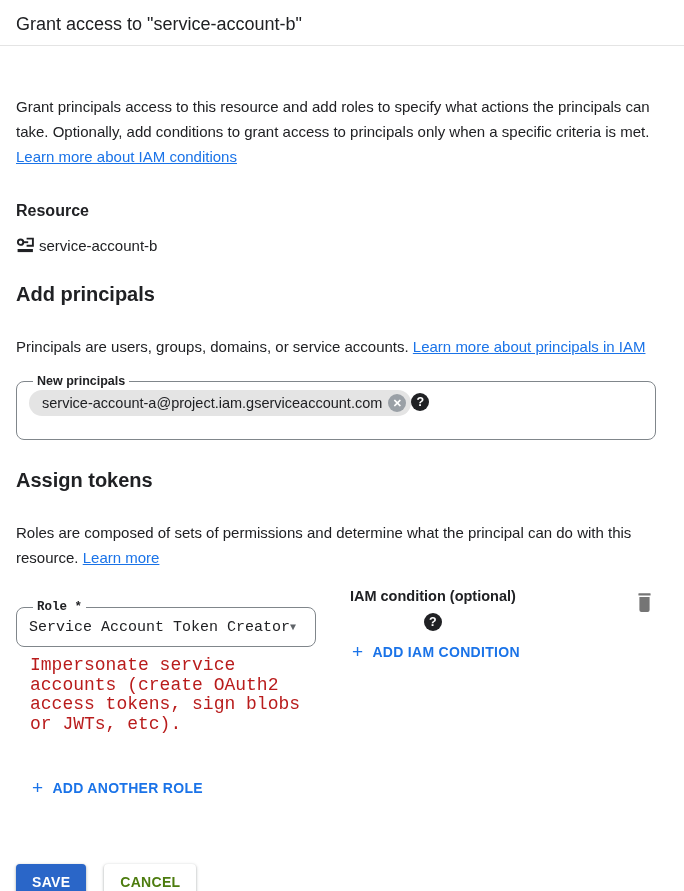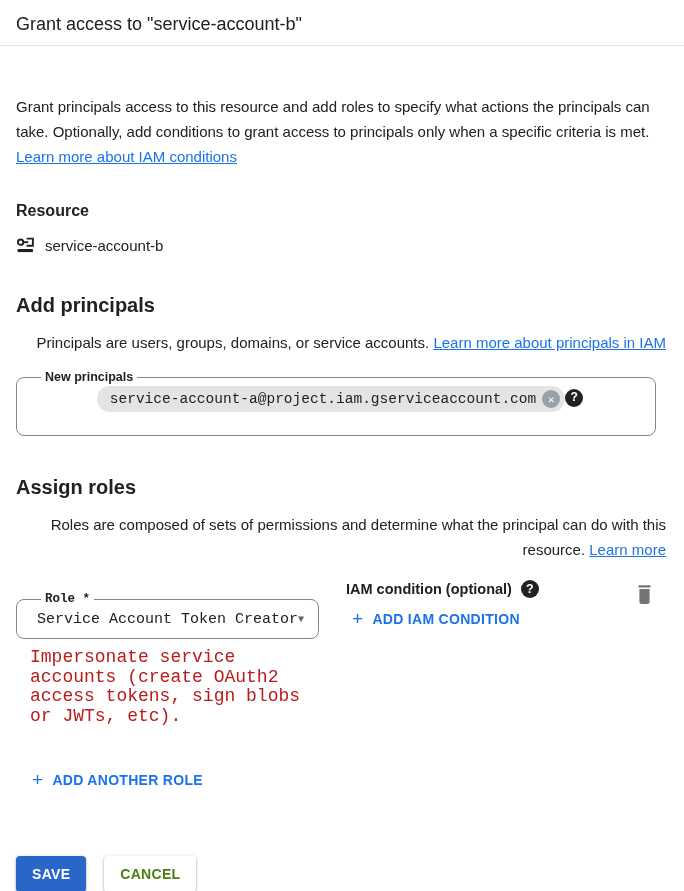--- a/index.html
+++ b/index.html
@@ -38,54 +38,53 @@
   .section-heading-sm {
     margin-top: 32px;
     font-size: 16px;
     font-weight: 700;
     line-height: 20px;
   }
   .resource-row {
     margin-top: 16px;
     display: flex;
     align-items: flex-end;
-    gap: 9px;
+    gap: 3px;
   }
   .resource-name { font-size: 15px; }
 
   .section-heading-lg {
-    margin-top: 39px;
+    margin-top: 28px;
     font-size: 20px;
     font-weight: 700;
     line-height: 24px;
   }
-  .section-desc { margin-top: 13px; text-align: right; }
+  .section-desc { margin-top: 28px; }
 
   fieldset.outlined-field {
     border: 1px solid #80868b;
     border-radius: 8px;
-    padding: 2px 12px 0 20px;
+    padding: 2px 12px 0 12px;
     margin-top: 15px;
   }
   fieldset.outlined-field legend {
     font-size: 12.5px;
     font-weight: 700;
     color: #202124;
     padding: 0 4px;
     margin-left: 4px;
   }
   .principals-field {
     width: 640px;
     height: 66px;
   }
   .principals-inner {
     display: flex;
     align-items: flex-start;
-    justify-content: center;
-    font-family: Liberation Mono, monospace;
+    justify-content: flex-start;
   }
   .chip {
     display: inline-flex;
     align-items: center;
     background: #e4e4e4;
     border-radius: 14px;
     height: 26px;
     padding: 0 5px 0 13px;
     max-width: 560px;
   }
@@ -130,21 +129,21 @@
   .role-col { width: 300px; font-family: Liberation Mono, monospace; }
   .role-field {
     width: 300px;
     height: 47px;
     margin-top: 0;
     cursor: pointer;
   }
   .role-field-inner {
     display: flex;
     align-items: center;
-    justify-content: flex-end;
+    justify-content: flex-start;
     padding-top: 3px;
   }
   .role-value { font-size: 15px; color: #202124; white-space: nowrap; }
   .dropdown-arrow {
     font-size: 10px;
     color: #5f6368;
     margin-right: 2px;
   }
   .role-helper {
     margin: 9px 0 0 14px;
@@ -154,20 +153,21 @@
     color: #b91c1c;
   }
   .condition-col {
     margin-left: 30px;
     padding-top: 3px;
   }
   .condition-label-row {
     display: flex;
     align-items: center;
     gap: 9px;
+    flex-direction: column;
   }
   .condition-label {
     font-size: 14.5px;
     font-weight: 700;
     color: #202124;
   }
   .text-button {
     display: inline-flex;
     align-items: center;
     gap: 9px;
@@ -253,21 +253,21 @@
     <legend>New principals</legend>
     <div class="principals-inner">
       <span class="chip">
         <span class="chip-label">service-account-a@project.iam.gserviceaccount.com</span>
         <span class="chip-close">✕</span>
       </span>
       <span class="help-icon">?</span>
     </div>
   </fieldset>
 
-  <h2 class="section-heading-lg">Assign roles</h2>
+  <h2 class="section-heading-lg">Assign tokens</h2>
   <p class="body-text section-desc"><span>Roles are composed of sets of permissions and determine what the principal can do with this resource. </span><a class="inline-link">Learn more</a></p>
 
   <div class="role-row">
     <div class="role-col">
       <fieldset class="outlined-field role-field">
         <legend>Role *</legend>
         <div class="role-field-inner">
           <span class="role-value">Service Account Token Creator</span>
           <span class="dropdown-arrow">▼</span>
         </div>

